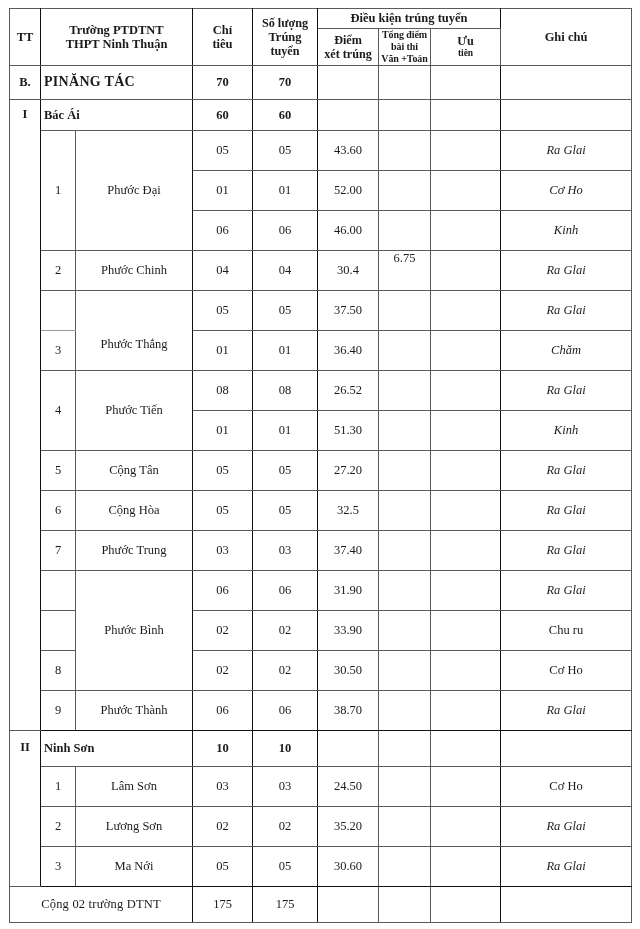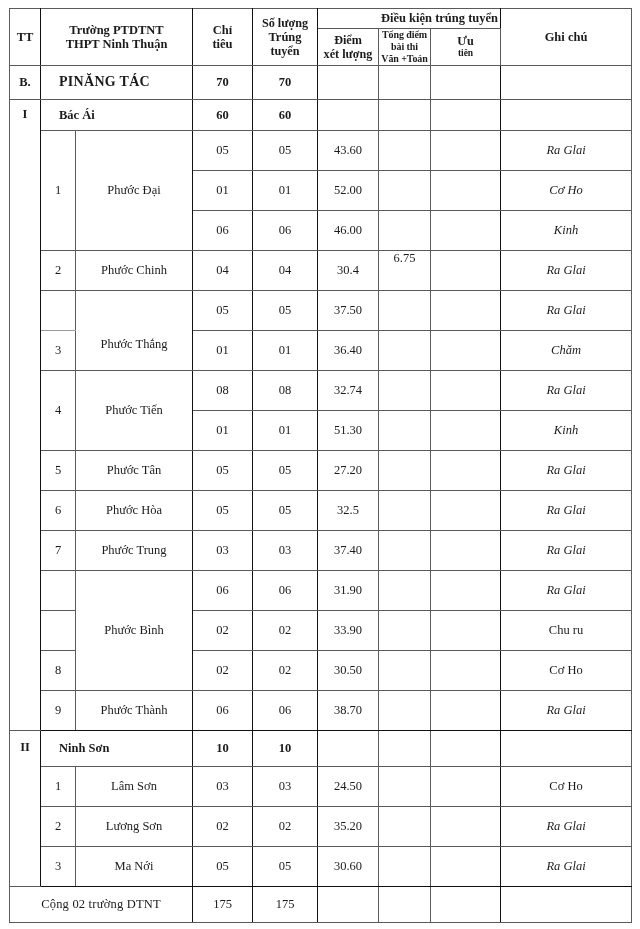--- a/index.html
+++ b/index.html
@@ -46,21 +46,21 @@
     font-size:10px;
     font-weight:bold;
     line-height:1.18;
     letter-spacing:-0.1px;
   }
   .hd .mid{font-size:12.2px;font-family:Liberation Serif, serif;}
   .nowrapish{white-space:normal;}
 
   
   .section td{font-weight:bold;font-size:13.5px;}
-  .section .nm{text-align:left;padding-left:18px;}
+  .section .nm{text-align:left;padding-left:3px;}
   .capsrow .nm{font-size:14px;letter-spacing:.3px;}
 
   
   .nm{text-align:left;padding-left:11px;font-size:12.6px;}
   .ord{font-size:12.4px;}
   .num{font-size:12.4px;}
   .score{font-size:12.6px;vertical-align:top;padding-top:3px;}
   .note{font-style:italic;font-size:12.4px;}
   .note.up{font-style:normal;}
 
@@ -97,27 +97,27 @@
         </td>
         <td rowspan="2" class="vthick-r">
           <div>Chỉ</div>
           <div>tiêu</div>
         </td>
         <td rowspan="2" class="vthick-r">
           <div class="mid">Số lượng</div>
           <div>Trúng</div>
           <div class="mid">tuyển</div>
         </td>
-        <td colspan="3" class="vthick-r" style="padding:2px 2px 3px 2px;text-align:right;">Điều kiện trúng tuyển</td>
+        <td colspan="3" class="vthick-r" style="padding:2px 2px 3px 2px;">Điều kiện trúng tuyển</td>
         <td rowspan="2">Ghi chú</td>
       </tr>
       <tr class="hd">
         <td>
           <div class="mid">Điểm</div>
-          <div class="mid">xét lượng</div>
+          <div class="mid">xét trúng</div>
         </td>
         <td>
           <div class="small">Tổng điểm</div>
           <div class="small">bài thi</div>
           <div class="small">Văn +Toán</div>
         </td>
         <td class="vthick-r">
           <div class="mid">Ưu</div>
           <div class="small" style="font-size:9.5px">tiên</div>
         </td>
@@ -203,48 +203,48 @@
         <td></td>
         <td class="vthick-r"></td>
         <td class="note vbot">Chăm</td>
       </tr>
 
       <tr style="height:40px">
         <td rowspan="2" class="ord">4</td>
         <td rowspan="2" class="vthick-r nm">Phước Tiến</td>
         <td class="vthick-r num">08</td>
         <td class="vthick-r num">08</td>
-        <td class="score">32.74</td>
+        <td class="score">26.52</td>
         <td></td>
         <td class="vthick-r"></td>
         <td class="note vbot">Ra Glai</td>
       </tr>
       <tr style="height:40px">
         <td class="vthick-r num">01</td>
         <td class="vthick-r num">01</td>
         <td class="score">51.30</td>
         <td></td>
         <td class="vthick-r"></td>
         <td class="note vbot">Kinh</td>
       </tr>
 
       <tr style="height:40px">
         <td class="ord">5</td>
-        <td class="vthick-r nm">Phước Tân</td>
+        <td class="vthick-r nm">Cộng Tân</td>
         <td class="vthick-r num">05</td>
         <td class="vthick-r num">05</td>
         <td class="score">27.20</td>
         <td></td>
         <td class="vthick-r"></td>
         <td class="note vbot">Ra Glai</td>
       </tr>
 
       <tr style="height:40px">
         <td class="ord">6</td>
-        <td class="vthick-r nm">Phước Hòa</td>
+        <td class="vthick-r nm">Cộng Hòa</td>
         <td class="vthick-r num">05</td>
         <td class="vthick-r num">05</td>
         <td class="score">32.5</td>
         <td></td>
         <td class="vthick-r"></td>
         <td class="note vbot">Ra Glai</td>
       </tr>
 
       <tr style="height:40px">
         <td class="ord">7</td>

